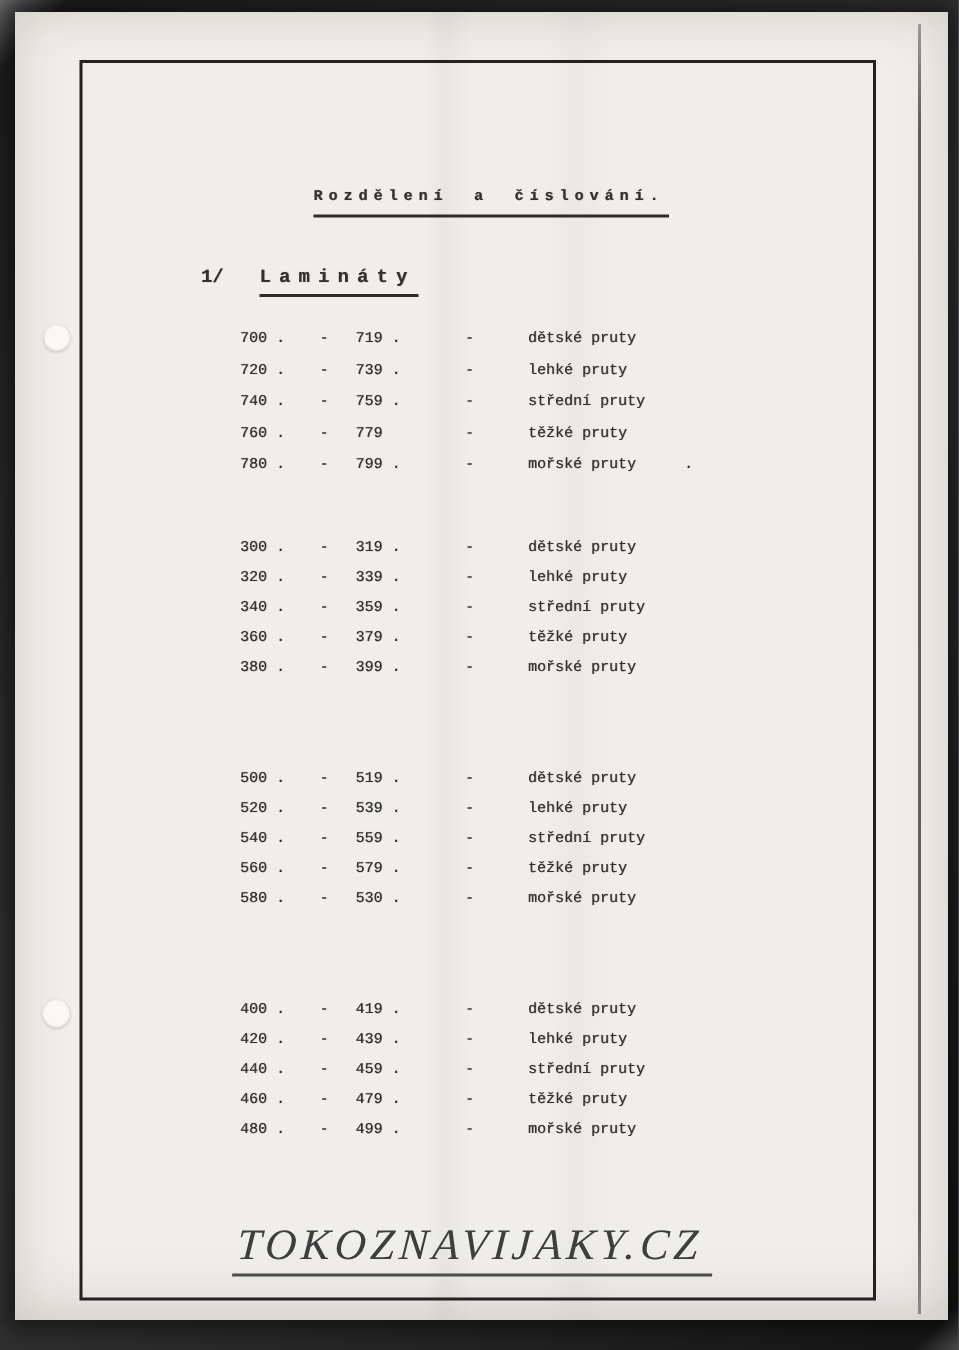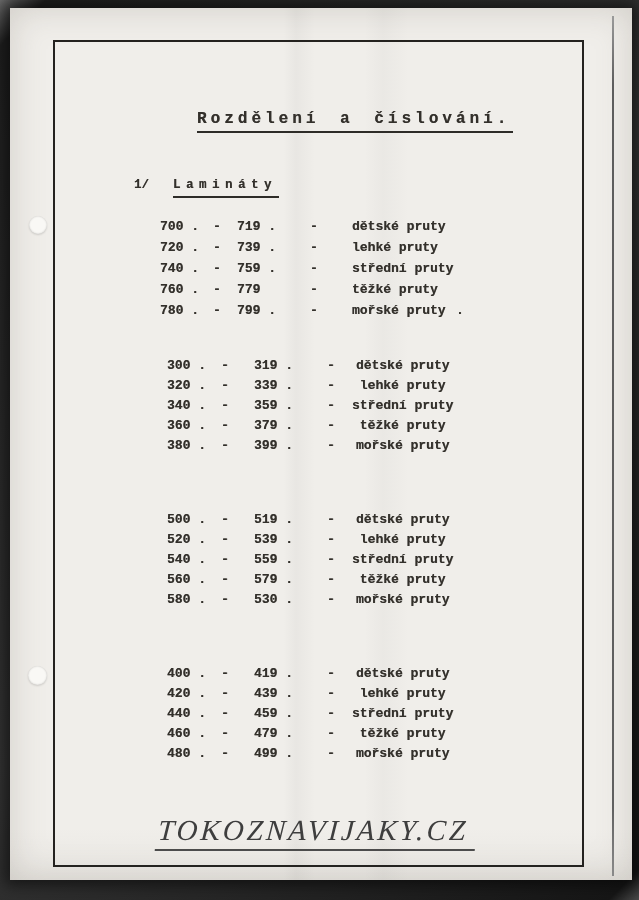--- a/index.html
+++ b/index.html
@@ -42,42 +42,42 @@
     background:#f9f8f5;
     box-shadow:0 1px 2px rgba(0,0,0,0.14), inset 0 0 2px rgba(0,0,0,0.18);
   }
   .hole-1 { left:29px; top:216px; }
   .hole-2 { left:28px; top:666px; width:19px; height:19px; }
 
   
   .ink { color:#33302b; text-shadow:0.3px 0.3px 0.5px rgba(45,42,38,0.65); }
 
   .title {
-    position:absolute; left:191px; top:106px; margin:6px;
-    font-size:16px; font-weight:bold; line-height:15px;
+    position:absolute; left:191px; top:106px; margin:18px;
+    font-size:10px; font-weight:bold; line-height:15px;
     letter-spacing:4px; word-spacing:7px;
     padding:0 3px 4px 0; border-bottom:2px solid #2e2c28;
   }
 
   .section { position:absolute; left:160px; }
   .sec-head { position:relative; font-size:12.5px; font-weight:bold; line-height:15px; }
   .sec-prefix { position:absolute; left:-26px; top:0; letter-spacing:0; }
   .sec-title {
     display:inline-block; letter-spacing:5.5px;
     padding:0 2px 3px 0; border-bottom:2px solid #2e2c28;margin-left:13px;
   }
 
   .rows { }
   .row {
     position:relative; display:grid;
     grid-template-columns:53px 24px 73px 42px auto;
-    font-size:13px; font-weight:bold; white-space:pre;
+    font-size:10px; font-weight:normal; white-space:pre;
   }
   .rows-21 .row { height:21px; line-height:21px; }
-  .rows-20 .row { height:20px; line-height:20px;text-align:center; }
+  .rows-20 .row { height:20px; line-height:20px; }
   .c-note { position:absolute; left:296px; top:0; }
 
   .watermark {
     position:absolute; left:156px; top:814px;
     font-family:"Liberation Serif","DejaVu Serif",serif;
     font-style:italic; font-weight:normal;
     font-size:29px; line-height:32px; letter-spacing:3px;
     color:#3e3e3e; transform:skewX(-4deg);
     border-bottom:2px solid #4c4c4c; padding:0 8px 3px 2px;
   }

